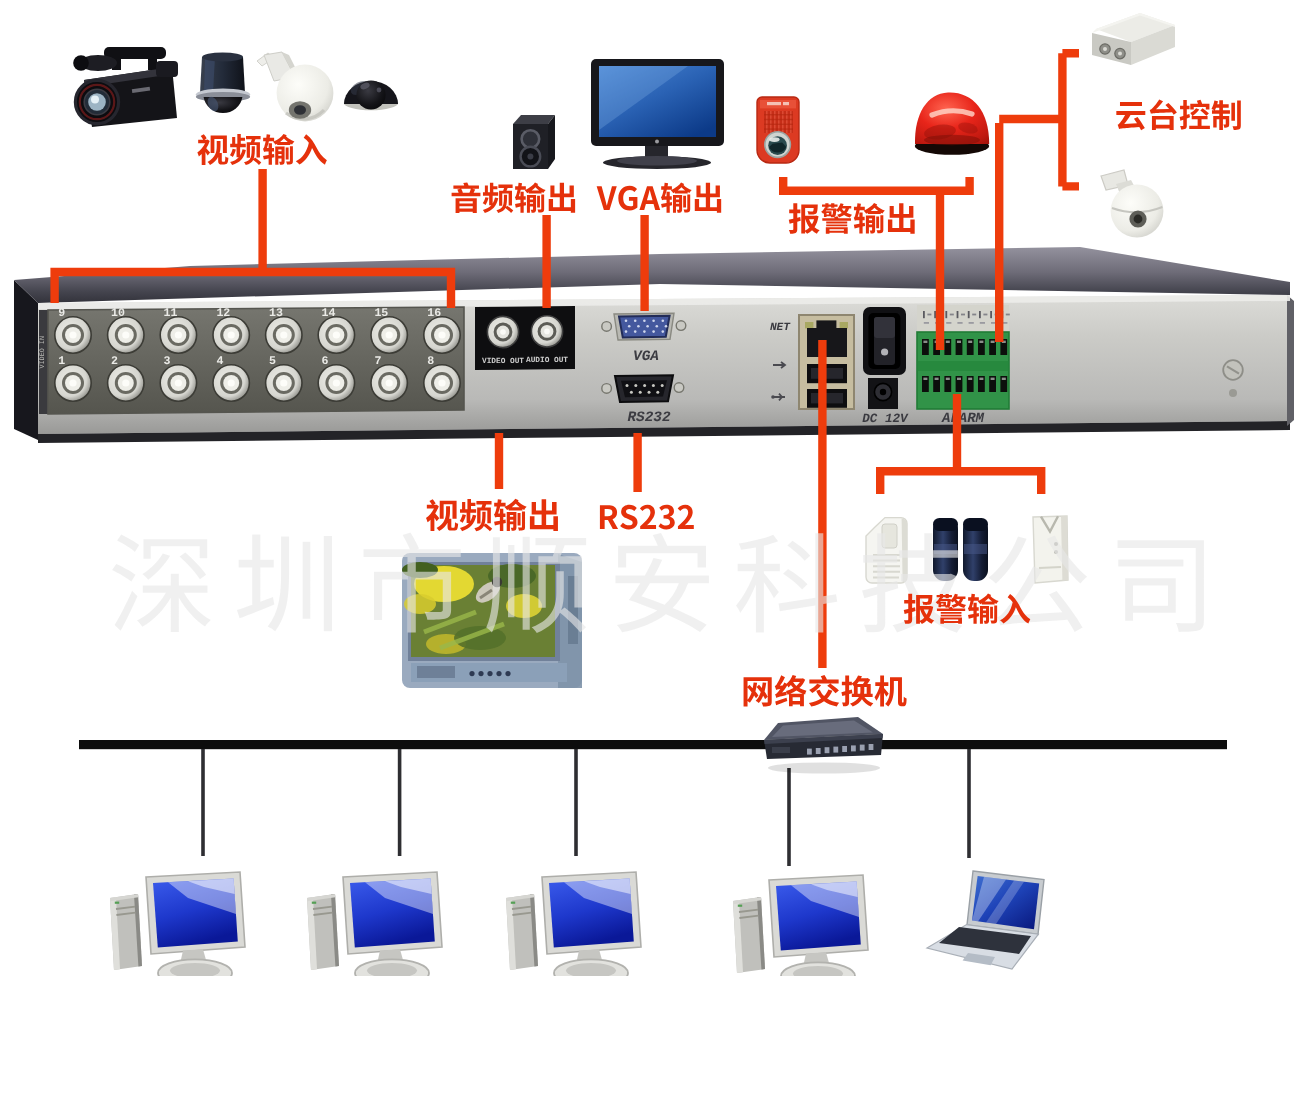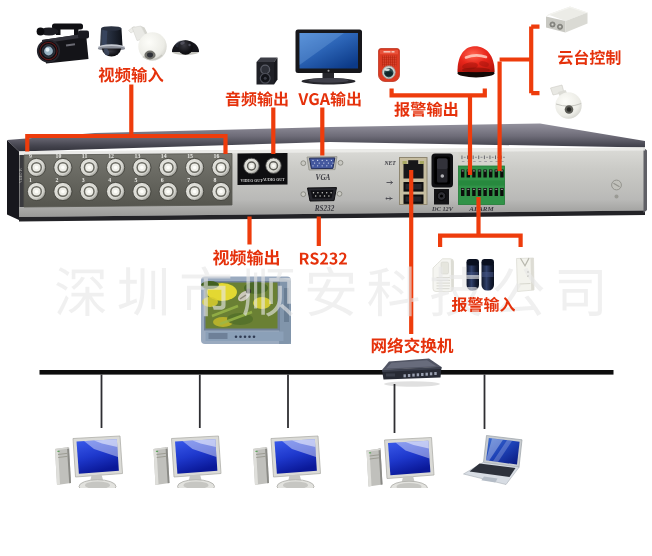--- a/index.html
+++ b/index.html
@@ -1,14 +1,14 @@
 <!DOCTYPE html>
 <html><head><meta charset="utf-8"><title>d</title><style>
 html,body{margin:0;padding:0}
-#c{position:relative;width:652px;height:488px;background:#ffffff;overflow:hidden;font-family:Liberation Serif, serif}
+#c{position:relative;width:652px;height:488px;background:#ffffff;overflow:hidden;font-family:Liberation Mono, monospace}
 </style></head><body>
 <div id="c">
 <svg width="652" height="556" viewBox="0 0 652 556" style="position:absolute;left:0;top:0">
 <defs>
 <path id="b0" d="M43 0H539V-124H379C344 -124 295 -120 257 -115C392 -248 504 -392 504 -526C504 -664 411 -754 271 -754C170 -754 104 -715 35 -641L117 -562C154 -603 198 -638 252 -638C323 -638 363 -592 363 -519C363 -404 245 -265 43 -85Z"></path>
 <path id="b1" d="M273 14C415 14 534 -64 534 -200C534 -298 470 -360 387 -383V-388C465 -419 510 -477 510 -557C510 -684 413 -754 270 -754C183 -754 112 -719 48 -664L124 -573C167 -614 210 -638 263 -638C326 -638 362 -604 362 -546C362 -479 318 -433 183 -433V-327C343 -327 386 -282 386 -209C386 -143 335 -106 260 -106C192 -106 139 -139 95 -182L26 -89C78 -30 157 14 273 14Z"></path>
 <path id="b2" d="M-4 0H146L198 -190H437L489 0H645L408 -741H233ZM230 -305 252 -386C274 -463 295 -547 315 -628H319C341 -549 361 -463 384 -386L406 -305Z"></path>
 <path id="b3" d="M409 14C511 14 599 -25 650 -75V-409H386V-288H517V-142C497 -124 460 -114 425 -114C279 -114 206 -211 206 -372C206 -531 290 -627 414 -627C480 -627 522 -600 559 -565L638 -659C590 -708 516 -754 409 -754C212 -754 54 -611 54 -367C54 -120 208 14 409 14Z"></path>
 <path id="b4" d="M239 -397V-623H335C430 -623 482 -596 482 -516C482 -437 430 -397 335 -397ZM494 0H659L486 -303C571 -336 627 -405 627 -516C627 -686 504 -741 348 -741H91V0H239V-280H342Z"></path>
 <path id="b5" d="M312 14C483 14 584 -89 584 -210C584 -317 525 -375 435 -412L338 -451C275 -477 223 -496 223 -549C223 -598 263 -627 328 -627C390 -627 439 -604 486 -566L561 -658C501 -719 415 -754 328 -754C179 -754 72 -660 72 -540C72 -432 148 -372 223 -342L321 -299C387 -271 433 -254 433 -199C433 -147 392 -114 315 -114C250 -114 179 -147 127 -196L42 -94C114 -24 213 14 312 14Z"></path>

